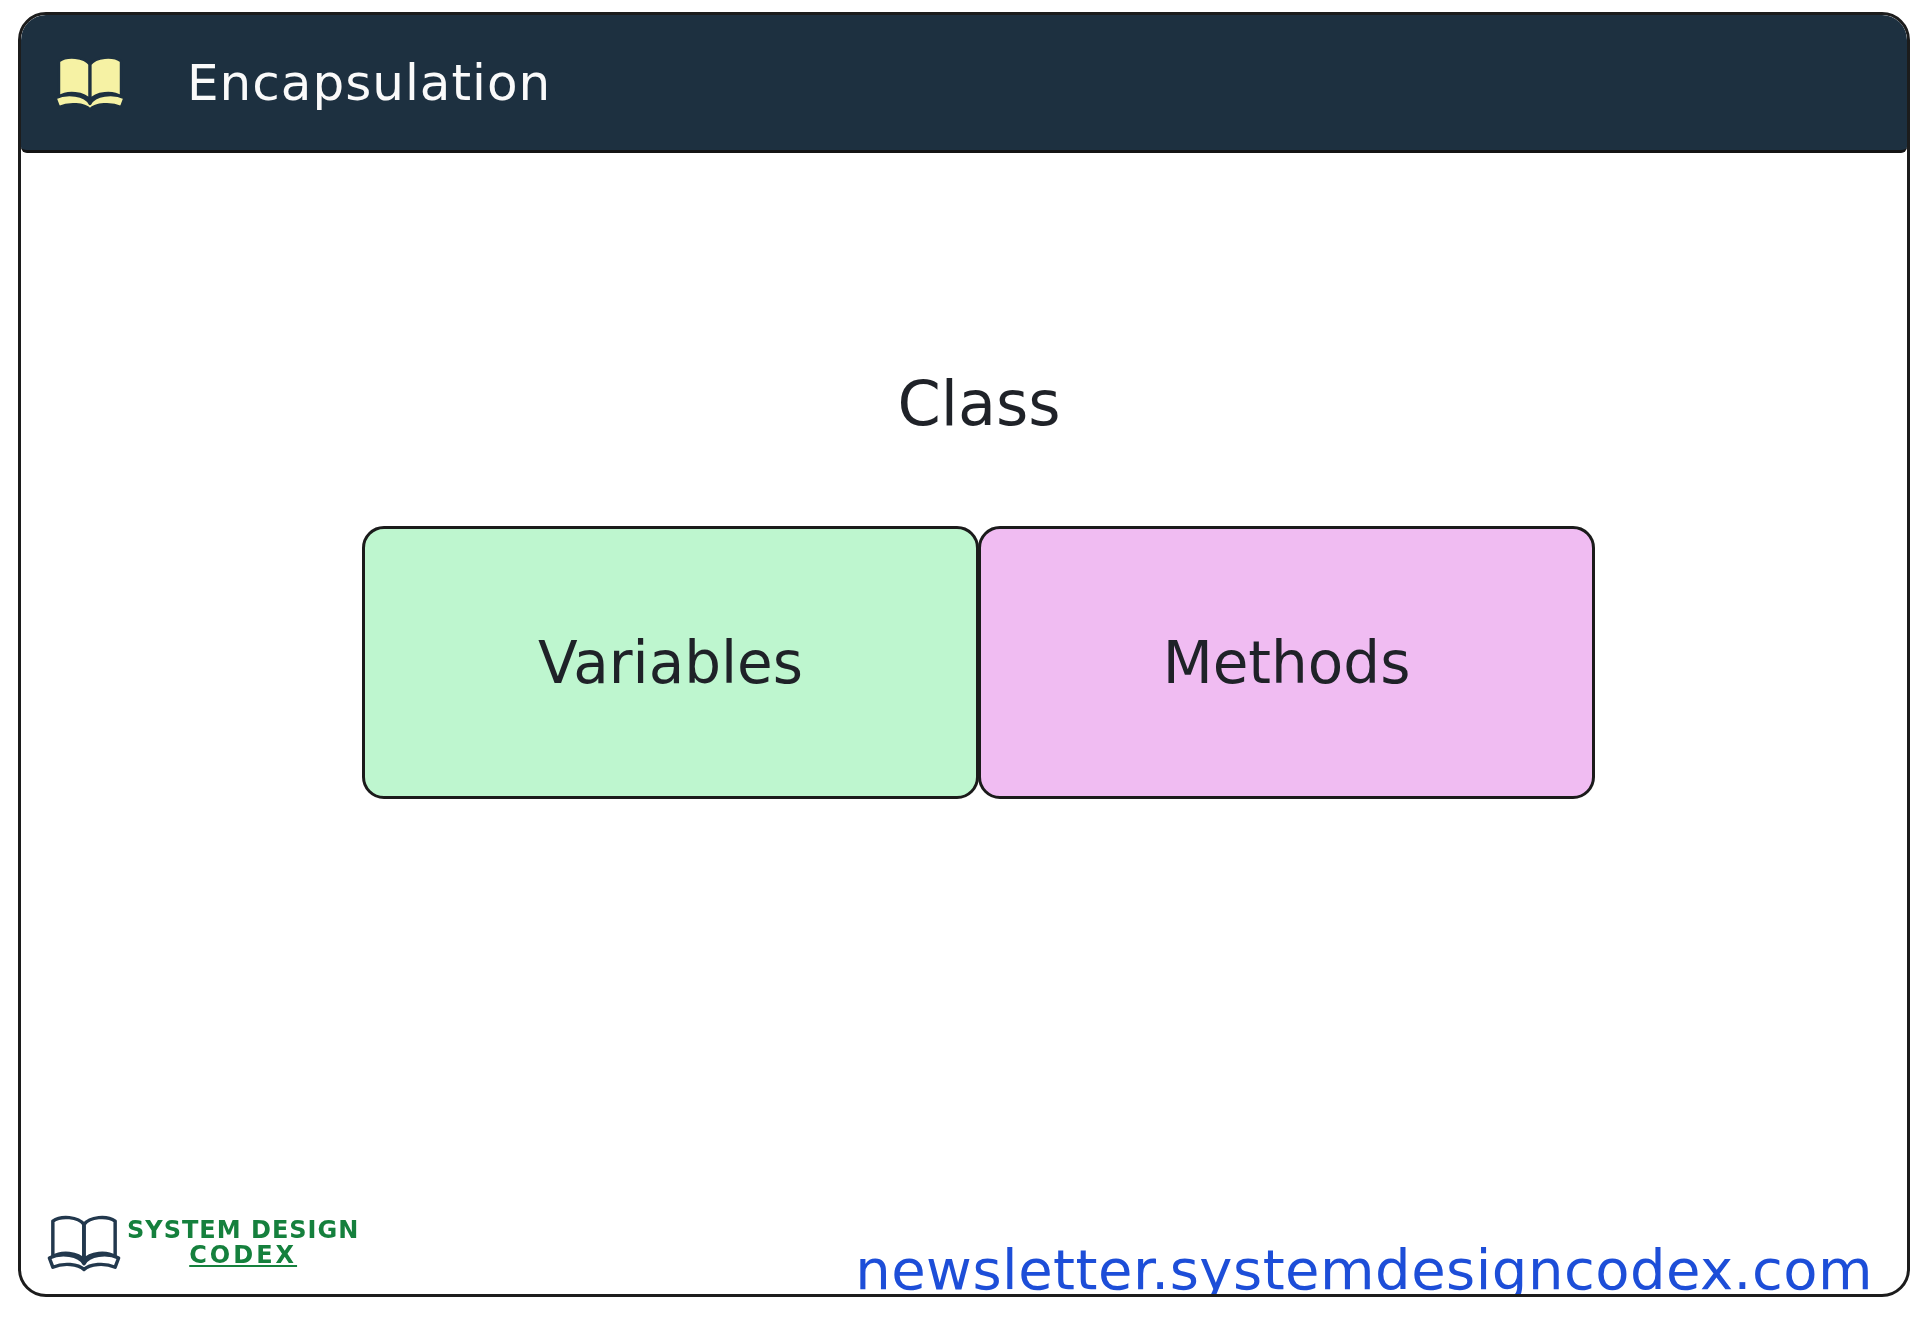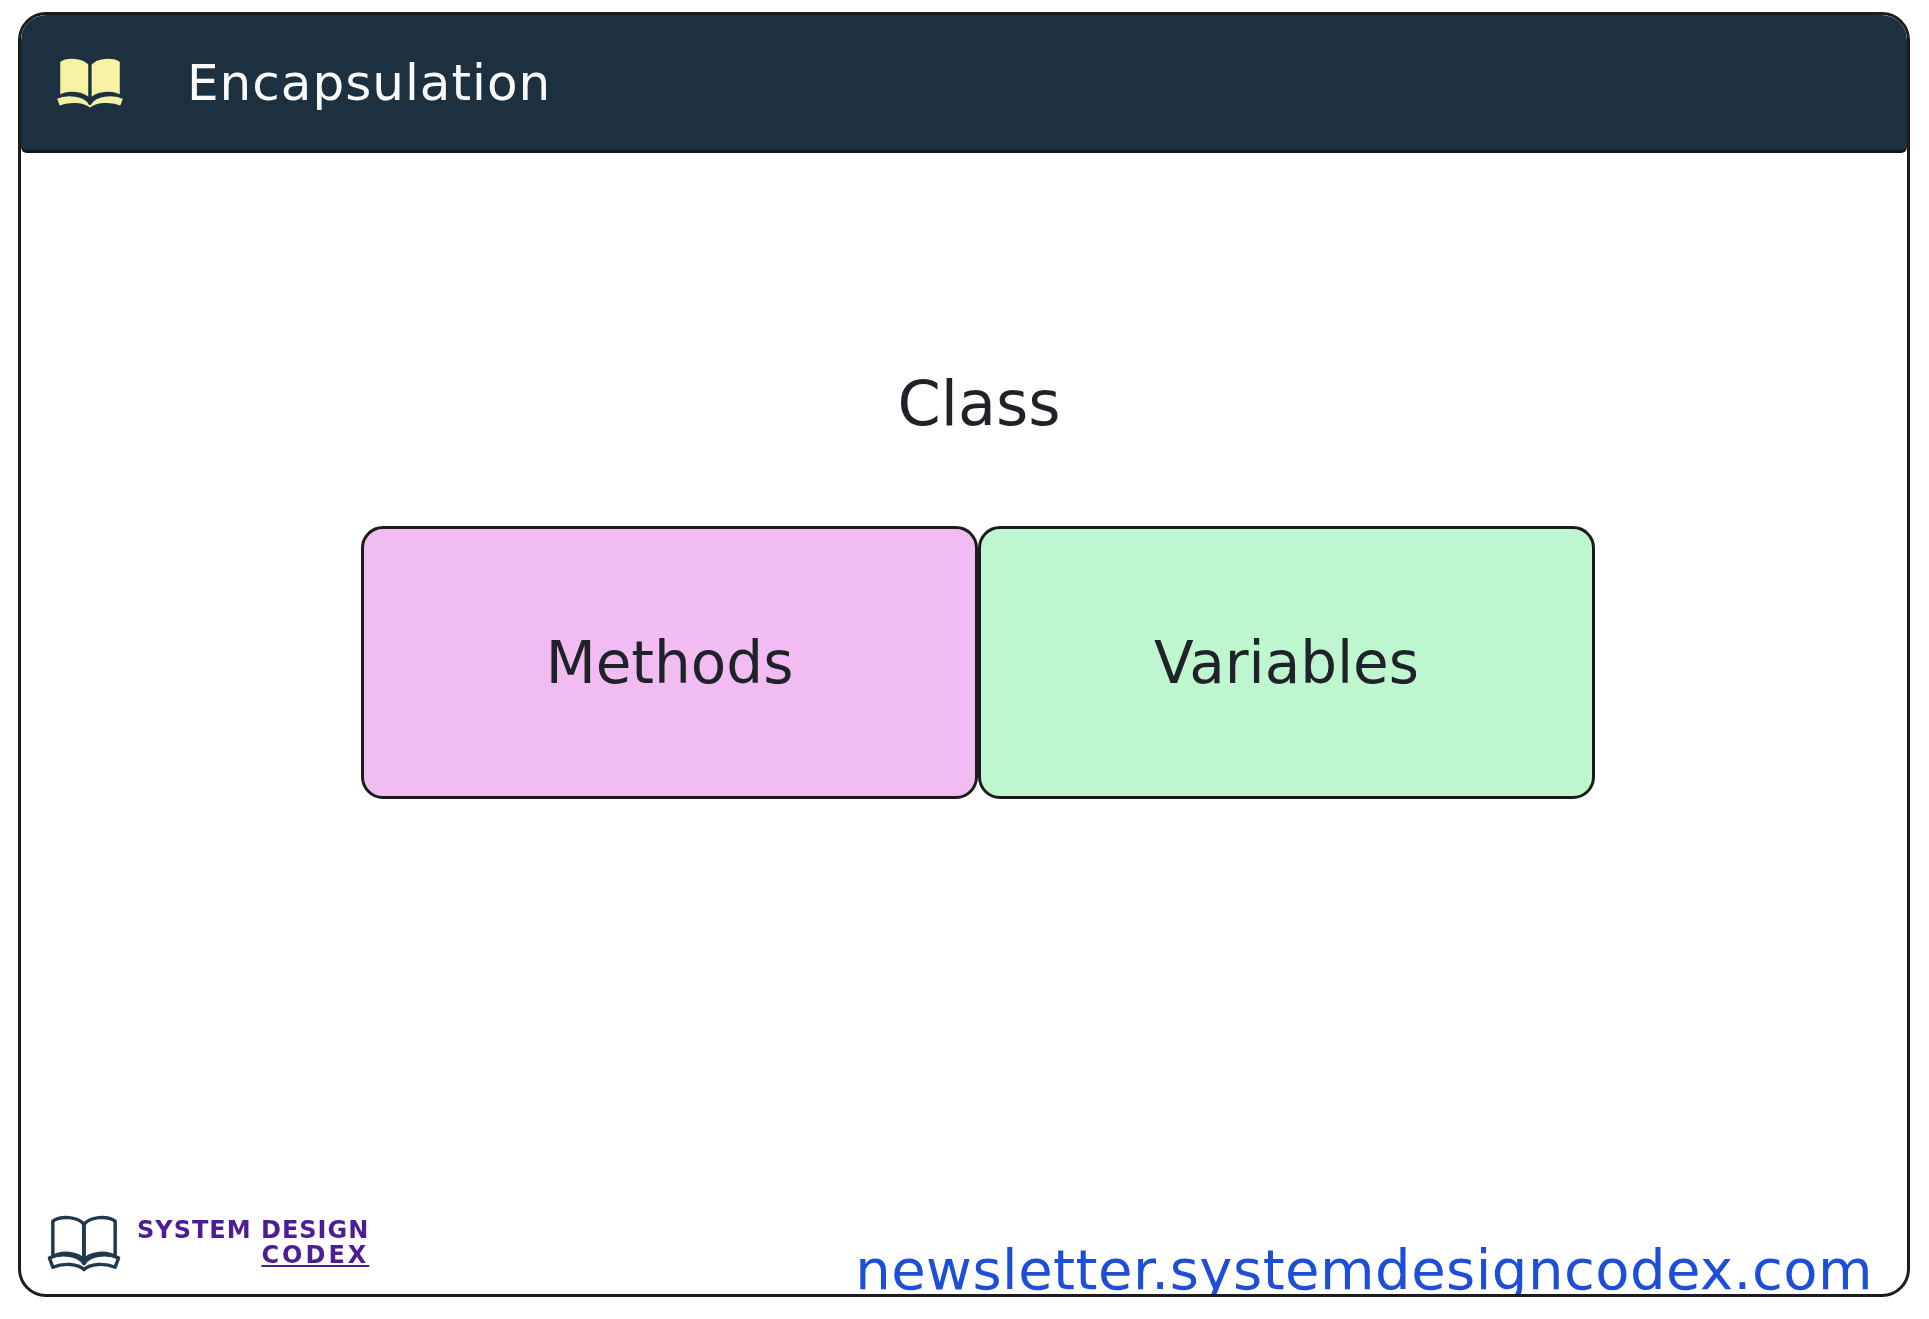--- a/index.html
+++ b/index.html
@@ -70,23 +70,22 @@
     font-weight: 500;
   }
   .logo {
     position: absolute;
     left: 20px; top: 1198px;
     display: flex;
     align-items: center;
   }
   .logo .book { width: 86px; height: 60px; }
   .logo-text {
-    margin-left: 10px;
-    color: #4c1d95;
-    text-align: right;
+    color: #15803d;
+    text-align: center;
     line-height: 1.05;
   }
   .logo-line1 {
     font-size: 24px;
     font-weight: bold;
     letter-spacing: 1px;
     white-space: nowrap;
   }
   .logo-line2 {
     font-size: 24px;
@@ -116,25 +115,25 @@
       <path d="M32 10 L32 41" fill="none" stroke="#1d3040" stroke-width="2.4"></path>
     </svg>
     <div class="header-title">Encapsulation</div>
   </div>
 
   <div class="class-label-wrap">
     <span class="class-label">Class</span>
   </div>
 
   <div class="boxes">
+    <div class="box variables">
+      <span class="box-label">Variables</span>
+    </div>
     <div class="box methods">
       <span class="box-label">Methods</span>
-    </div>
-    <div class="box variables">
-      <span class="box-label">Variables</span>
     </div>
   </div>
 
   <div class="logo">
     <svg class="book" viewBox="0 0 64 52" aria-hidden="true">
       <path d="M32 10 C27 3 12 2 5 7 L5 38 C12 33 27 34 32 41 Z" fill="#ffffff" stroke="#22384d" stroke-width="3" stroke-linejoin="round"></path>
       <path d="M32 10 C37 3 52 2 59 7 L59 38 C52 33 37 34 32 41 Z" fill="#ffffff" stroke="#22384d" stroke-width="3" stroke-linejoin="round"></path>
       <path d="M2 39 C12 34 28 36 32 44 C36 36 52 34 62 39 L59 47 C50 43 37 44 32 49 C27 44 14 43 5 47 Z" fill="#ffffff" stroke="#22384d" stroke-width="3" stroke-linejoin="round"></path>
       <path d="M32 10 L32 41" fill="none" stroke="#22384d" stroke-width="3"></path>
     </svg>

